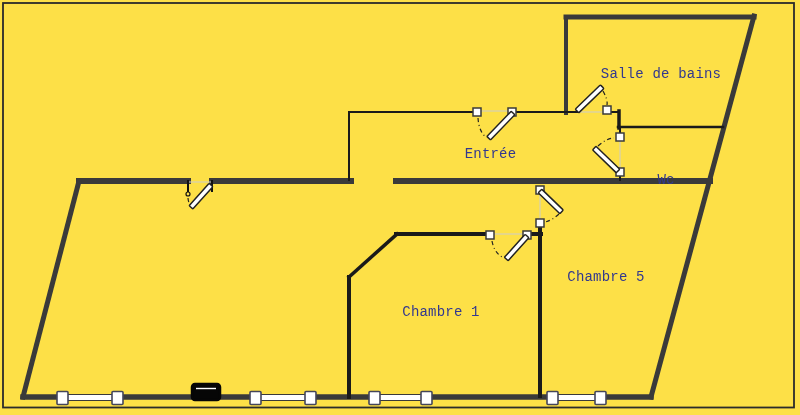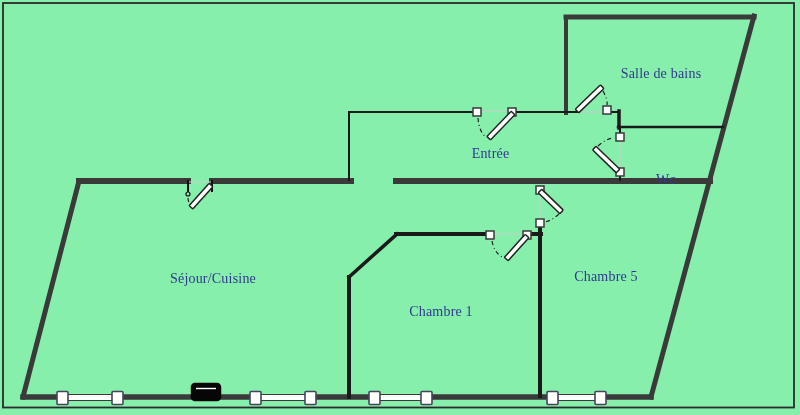--- a/index.html
+++ b/index.html
@@ -1,20 +1,20 @@
 <!DOCTYPE html>
 <html><head>
 <meta charset="utf-8">
 <style>
   html,body{margin:0;padding:0;background:#ffffff;}
   #canvas{
     position:relative;
     width:800px;height:415px;
-    background:#86efac;
-    font-family:Liberation Serif, serif;
+    background:#fde047;
+    font-family:Liberation Mono, monospace;
     overflow:hidden;
   }
   #plan-svg{position:absolute;left:0;top:0;}
   .room-label{
     position:absolute;
     transform:translate(-50%,-50%);
     font-size:14px;
     color:#32388f;
     white-space:nowrap;
     letter-spacing:0.2px;
@@ -144,17 +144,16 @@
 
     <g>
       <rect x="192" y="384" width="28" height="16" rx="3" fill="#060606" stroke="#060606" stroke-width="2.5"></rect>
       <line x1="196" y1="388.5" x2="216" y2="388.5" stroke="#ffffff" stroke-width="1.4"></line>
     </g>
   </svg>
 
   <div class="room-label" style="left:661px;top:74px;">Salle de bains</div>
   <div class="room-label" style="left:666px;top:153px;margin-top:27px;">Wc</div>
   <div class="room-label" style="left:484px;top:154px;padding-left:13px;">Entrée</div>
-  <div class="room-label" style="left:213px;top:279px;">Séjour/Cuisine</div>
   <div class="room-label" style="left:441px;top:312px;">Chambre 1</div>
   <div class="room-label" style="left:606px;top:277px;">Chambre 5</div>
 
 </div>
 
 </body></html>

